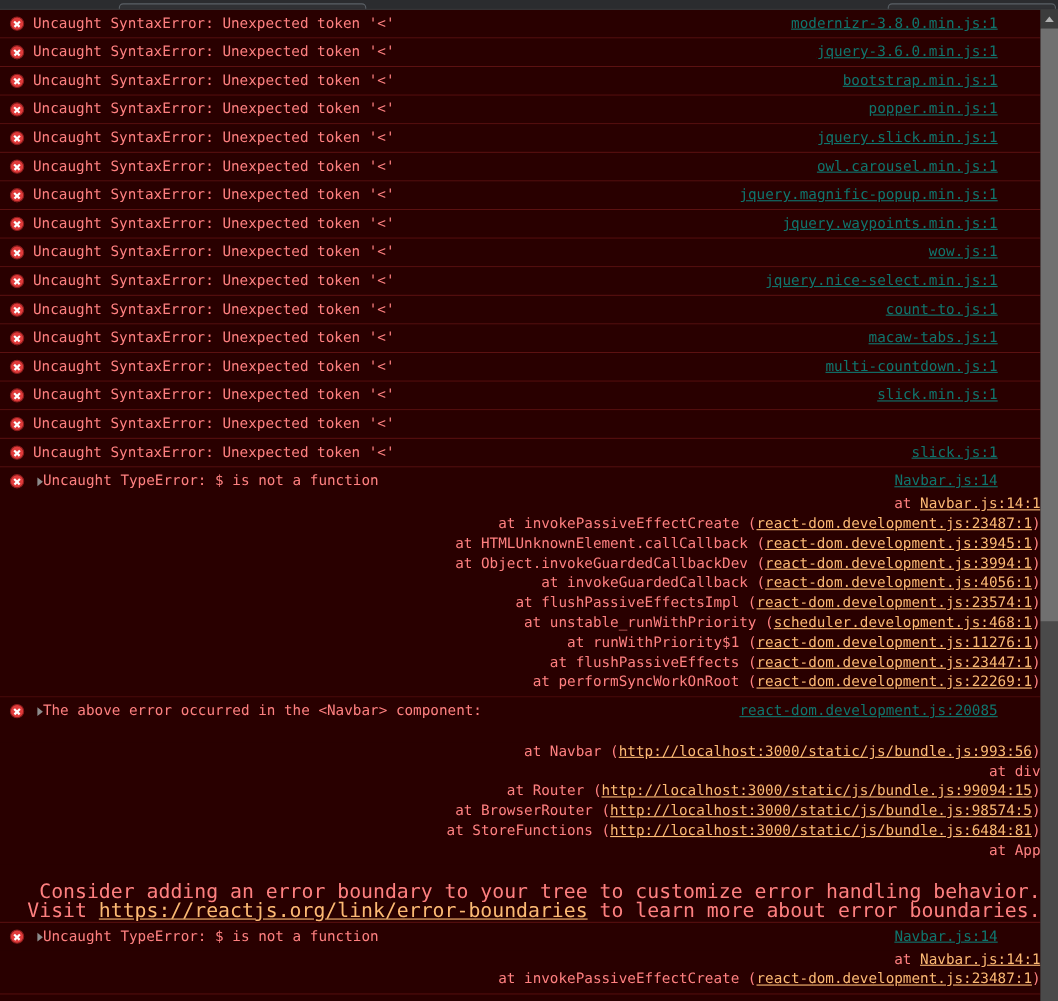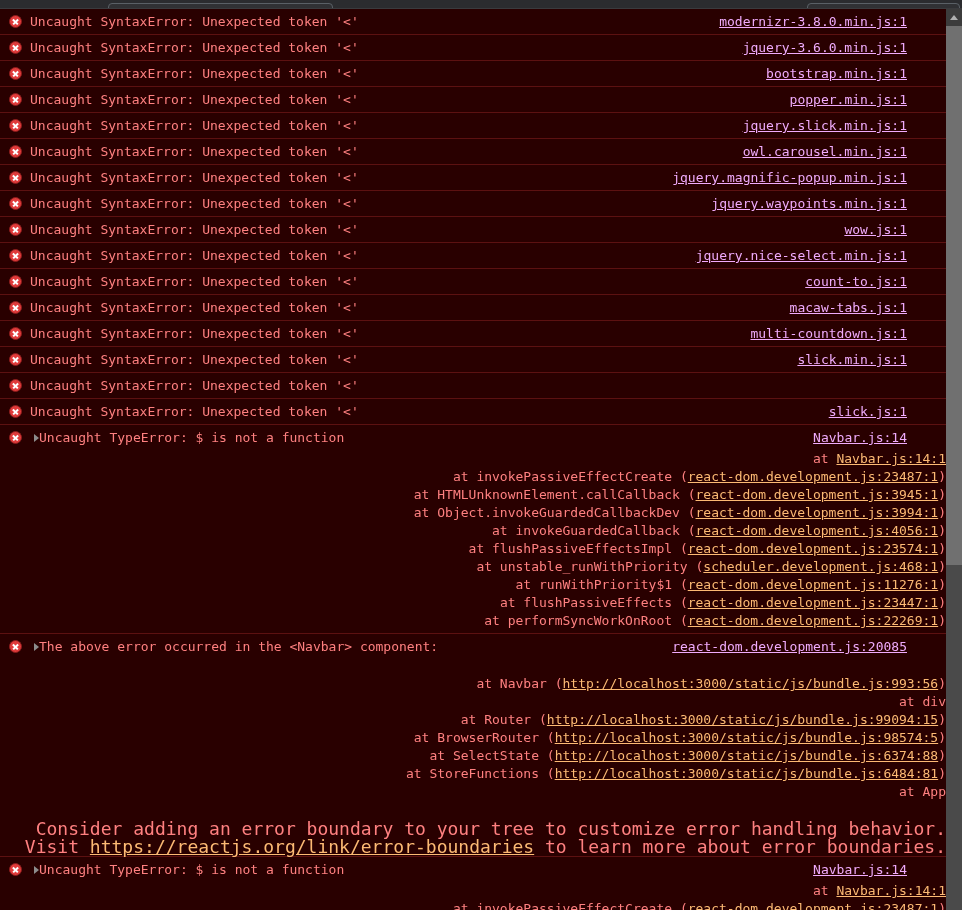--- a/index.html
+++ b/index.html
@@ -108,21 +108,21 @@
     color: #ff8080;
     font-size: 13px;
     letter-spacing: 0px;
   }
   .msg-text.indented { left: 39px; }
 
   .src-link {
     position: absolute;
     right: 39px;
     top: 0;
-    color: #f0abfc;
+    color: #0f766e;
     text-decoration: underline;
     font-size: 13px;
     cursor: pointer;
   }
 
   
   .stack {
     padding: 0 0 3px 0;
     background: #290000;
   }
@@ -338,21 +338,20 @@
           <span class="disclosure"></span>
           <span class="msg-text indented">The above error occurred in the &lt;Navbar&gt; component:</span>
           <span class="src-link">react-dom.development.js:20085</span>
         </div>
         <div class="spacer-row"></div>
         <div class="stack">
           <div class="stack-row">at Navbar (<span class="inline-link">http://localhost:3000/static/js/bundle.js:993:56</span>)</div>
           <div class="stack-row">at div</div>
           <div class="stack-row">at Router (<span class="inline-link">http://localhost:3000/static/js/bundle.js:99094:15</span>)</div>
           <div class="stack-row">at BrowserRouter (<span class="inline-link">http://localhost:3000/static/js/bundle.js:98574:5</span>)</div>
-          <div class="stack-row">at SelectState (<span class="inline-link">http://localhost:3000/static/js/bundle.js:6374:88</span>)</div>
           <div class="stack-row">at StoreFunctions (<span class="inline-link">http://localhost:3000/static/js/bundle.js:6484:81</span>)</div>
           <div class="stack-row">at App</div>
         </div>
         <div class="spacer-row"></div>
         <div class="note">Consider adding an error boundary to your tree to customize error handling behavior.</div>
         <div class="note">Visit <span class="inline-link">https://reactjs.org/link/error-boundaries</span> to learn more about error boundaries.</div>
       </div>
       <div class="msg">
         <div class="msg-line">
           <span class="err-icon"></span>

